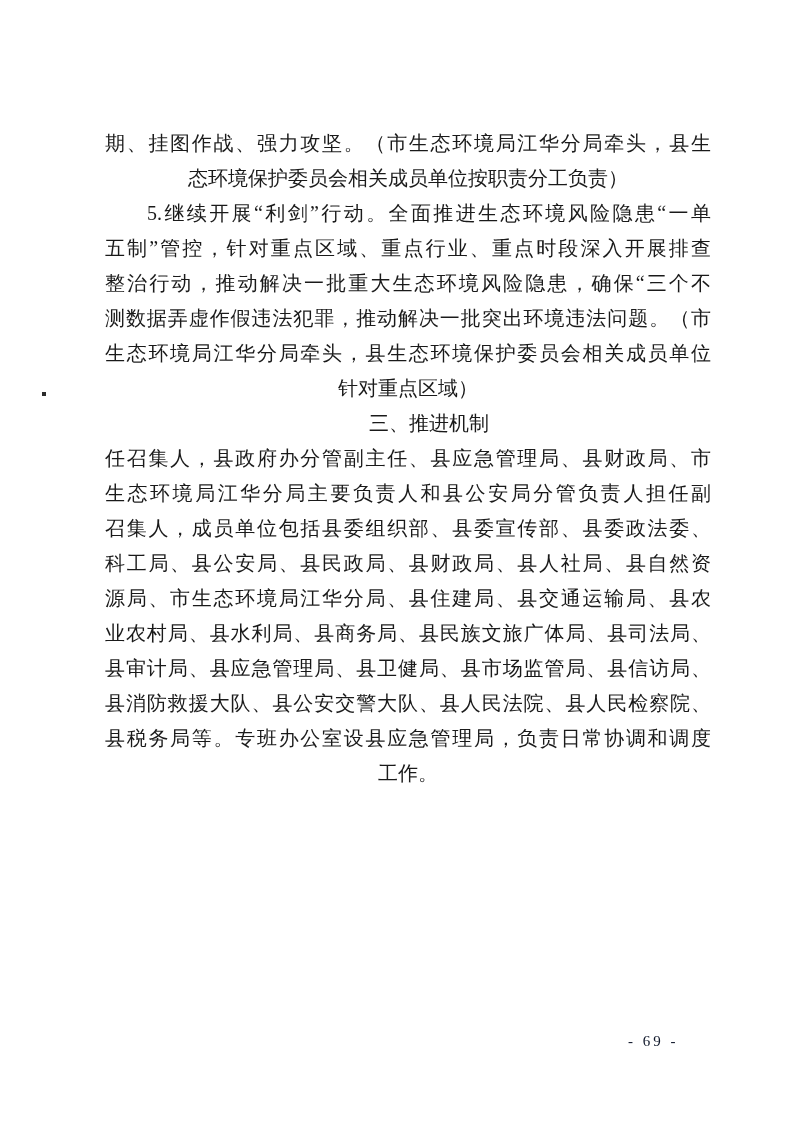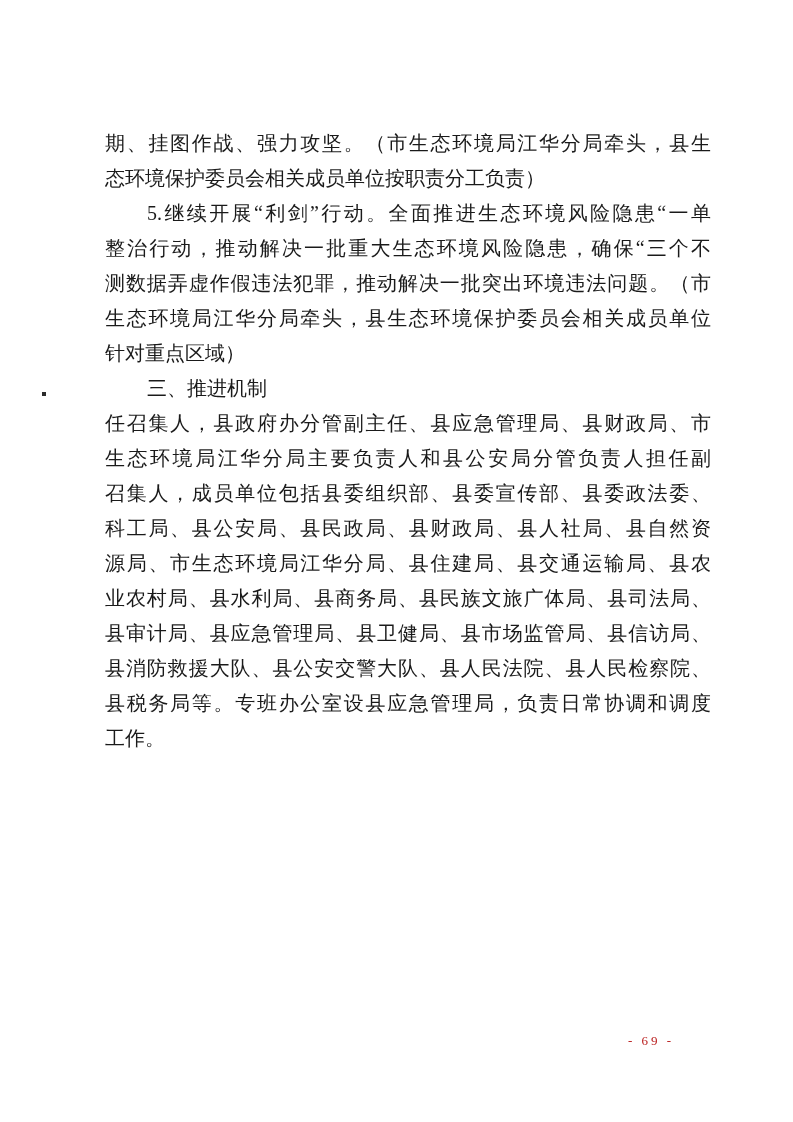--- a/index.html
+++ b/index.html
@@ -19,42 +19,42 @@
   .text-block {
     position: absolute;
     left: 105px;
     top: 126px;
     width: 606px;
   }
   .line {
     height: 35px;
     line-height: 35px;
     font-size: 20px;
-    text-align: left;
+    text-align: center;
     overflow: hidden;
   }
   .line.stretch {
     text-align: justify;
     text-align-last: justify;
     text-justify: inter-character;
   }
   .line.indent {
     padding-left: 42px;
   }
   .bold {
     font-weight: normal;
   }
   .page-number {
     position: absolute;
     left: 628px;
     top: 1033px;
     width: 80px;
-    font-size: 13px;
+    font-size: 15px;
     letter-spacing: 3px;
-    color: #b91c1c;
+    color: #0f172a;
     font-family: "Liberation Serif", "DejaVu Serif", serif;
     white-space: nowrap;
   }
   .artifact-dot {
     position: absolute;
     left: 42px;
     top: 392px;
     width: 4px;
     height: 4px;
     background: #2b2b2b;
@@ -62,20 +62,21 @@
 </style>
 </head>
 <body>
 
 <div class="page">
   <div class="artifact-dot"></div>
   <div class="text-block">
       <div class="line stretch"><span>期、挂图作战、强力攻坚。（市生态环境局江华分局牵头，县生</span></div>
       <div class="line"><span>态环境保护委员会相关成员单位按职责分工负责）</span></div>
       <div class="line stretch indent"><span class="bold">5.继续开展“利剑”行动。</span><span>全面推进生态环境风险隐患“一单</span></div>
+      <div class="line stretch"><span>五制”管控，针对重点区域、重点行业、重点时段深入开展排查</span></div>
       <div class="line stretch"><span>整治行动，推动解决一批重大生态环境风险隐患，确保“三个不</span></div>
       <div class="line stretch"><span>测数据弄虚作假违法犯罪，推动解决一批突出环境违法问题。（市</span></div>
       <div class="line stretch"><span>生态环境局江华分局牵头，县生态环境保护委员会相关成员单位</span></div>
       <div class="line"><span>针对重点区域）</span></div>
       <div class="line indent"><span class="bold">三、推进机制</span></div>
       <div class="line stretch"><span>任召集人，县政府办分管副主任、县应急管理局、县财政局、市</span></div>
       <div class="line stretch"><span>生态环境局江华分局主要负责人和县公安局分管负责人担任副</span></div>
       <div class="line stretch"><span>召集人，成员单位包括县委组织部、县委宣传部、县委政法委、</span></div>
       <div class="line stretch"><span>科工局、县公安局、县民政局、县财政局、县人社局、县自然资</span></div>
       <div class="line stretch"><span>源局、市生态环境局江华分局、县住建局、县交通运输局、县农</span></div>

